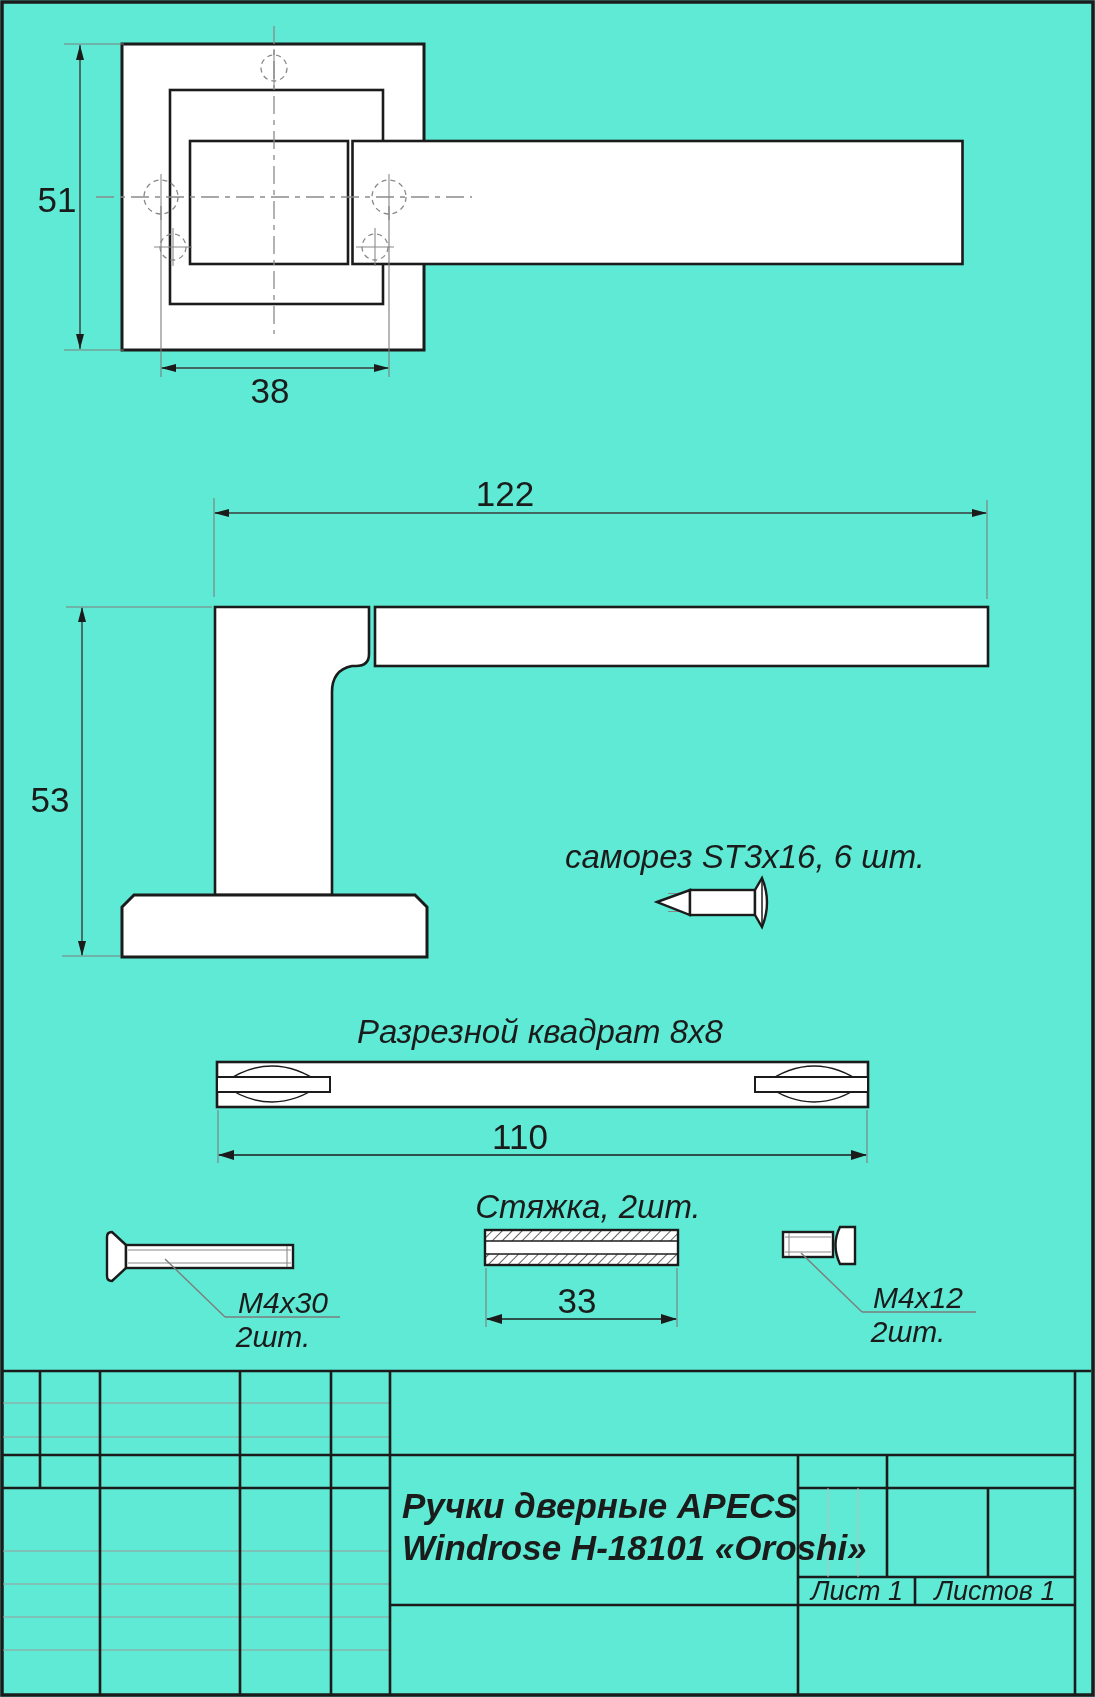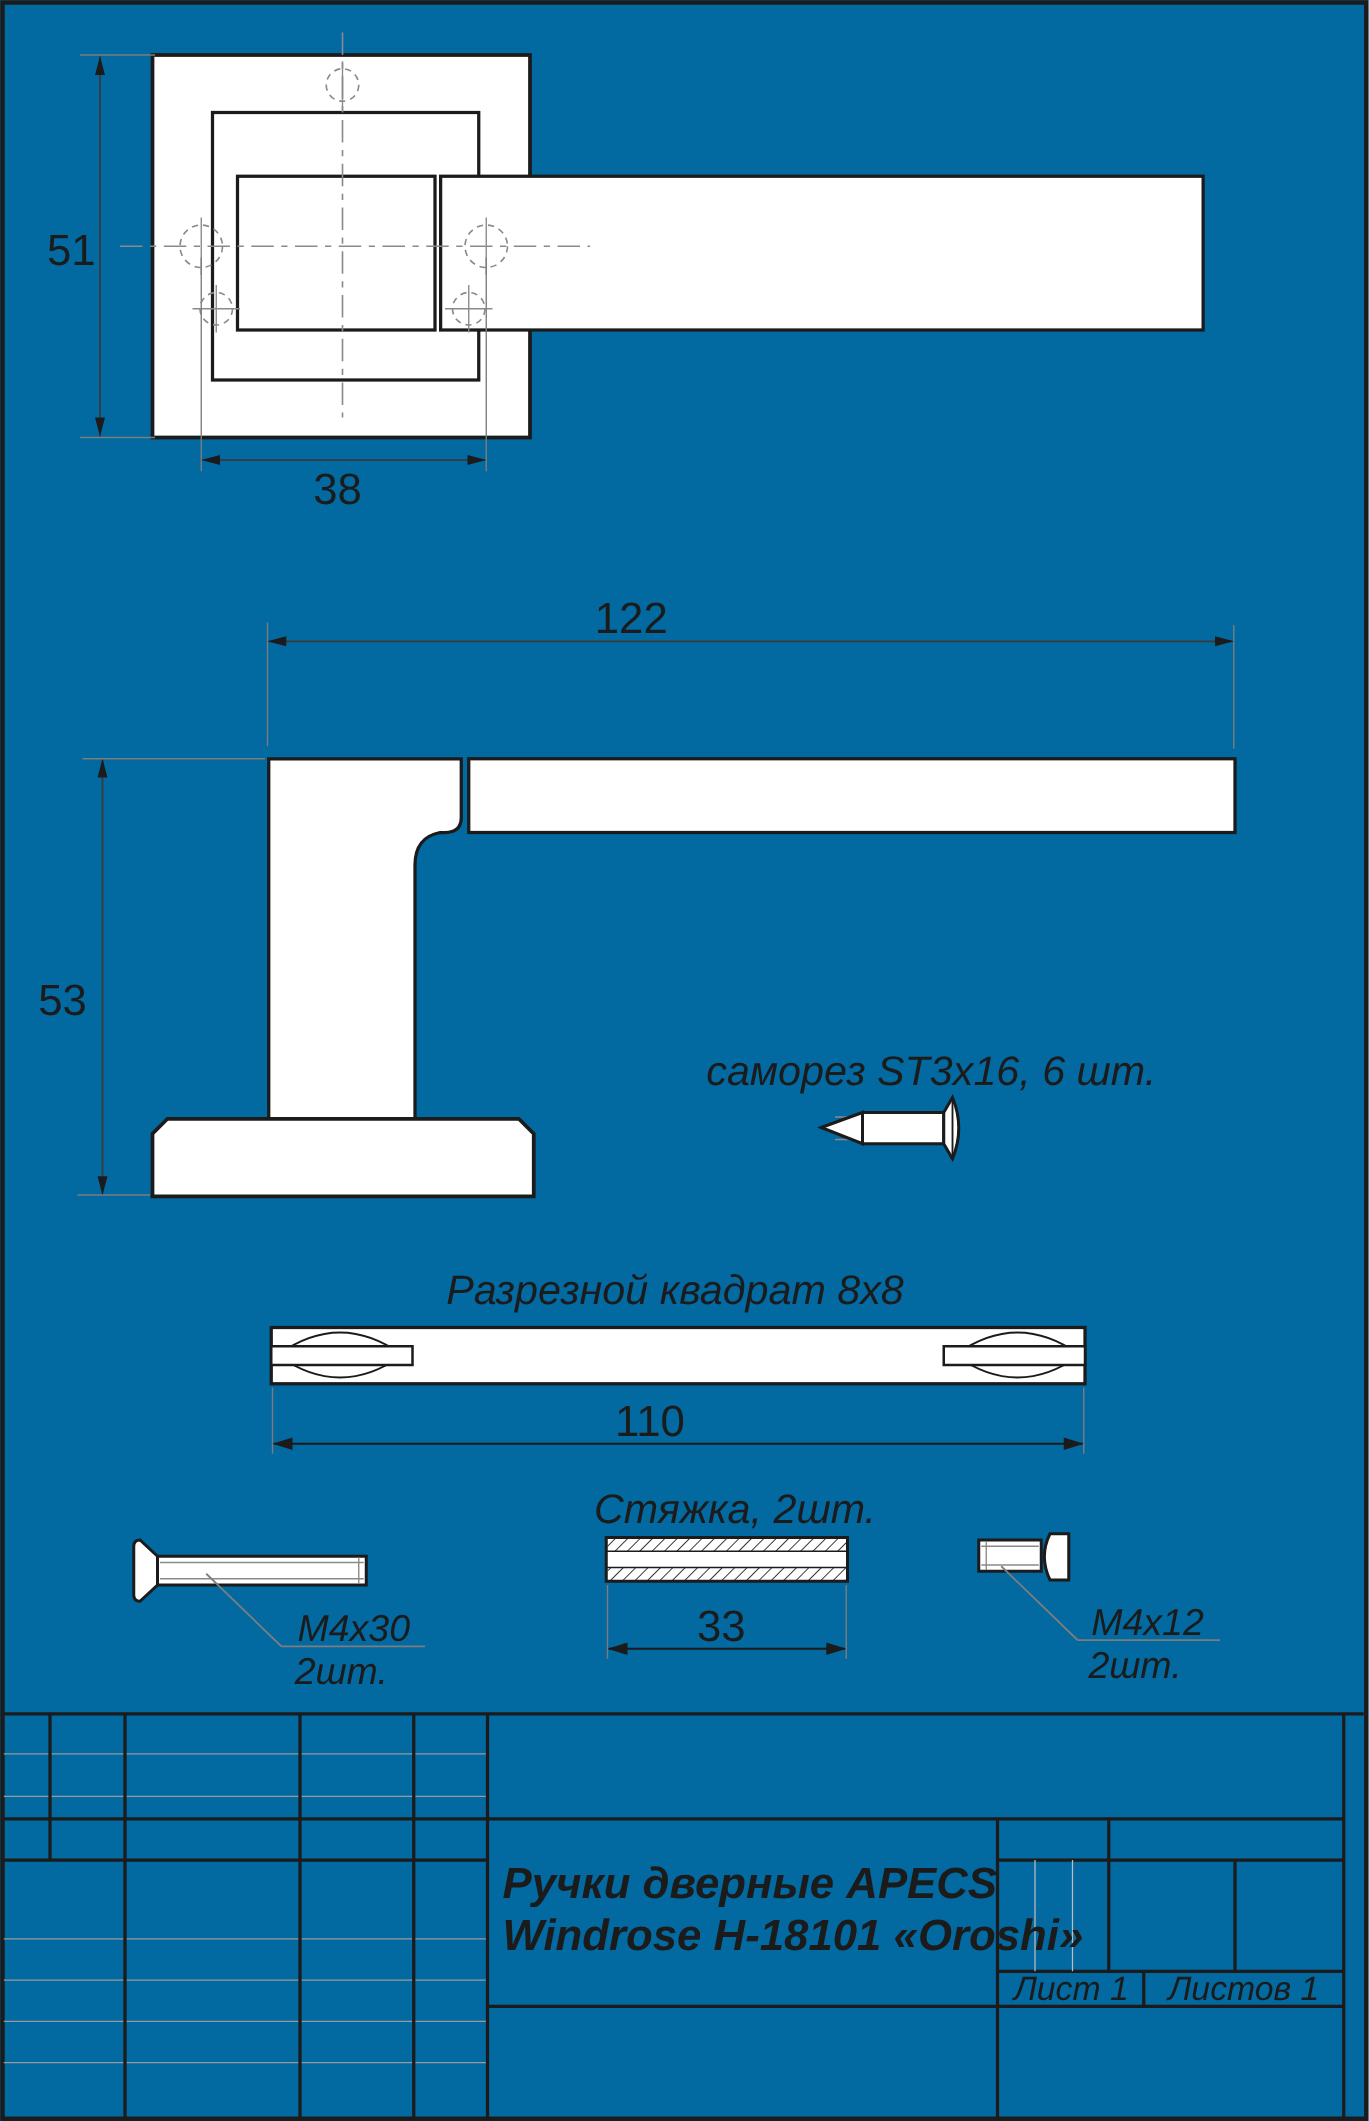--- a/index.html
+++ b/index.html
@@ -1,16 +1,16 @@
 <!DOCTYPE html>
 <html><head>
 <meta charset="utf-8">
 <style>
   html,body{margin:0;padding:0;background:#fff;}
-  .page{position:relative;width:1095px;height:1697px;background:#0369a1;overflow:hidden;}
+  .page{position:relative;width:1095px;height:1697px;background:#5eead4;overflow:hidden;}
   svg{display:block;}
   text{font-family:"Liberation Sans","DejaVu Sans",sans-serif;fill:#1b1b1b;}
   .dim-num{font-size:35px;font-style:normal;}
   .note{font-style:italic;font-size:33px;}
   .note-sm{font-style:italic;font-size:30px;}
   .tb-name{font-style:italic;font-weight:600;font-size:35px;}
   .tb-cell{font-style:italic;font-size:27px;}
 </style>
 </head>
 <body>

